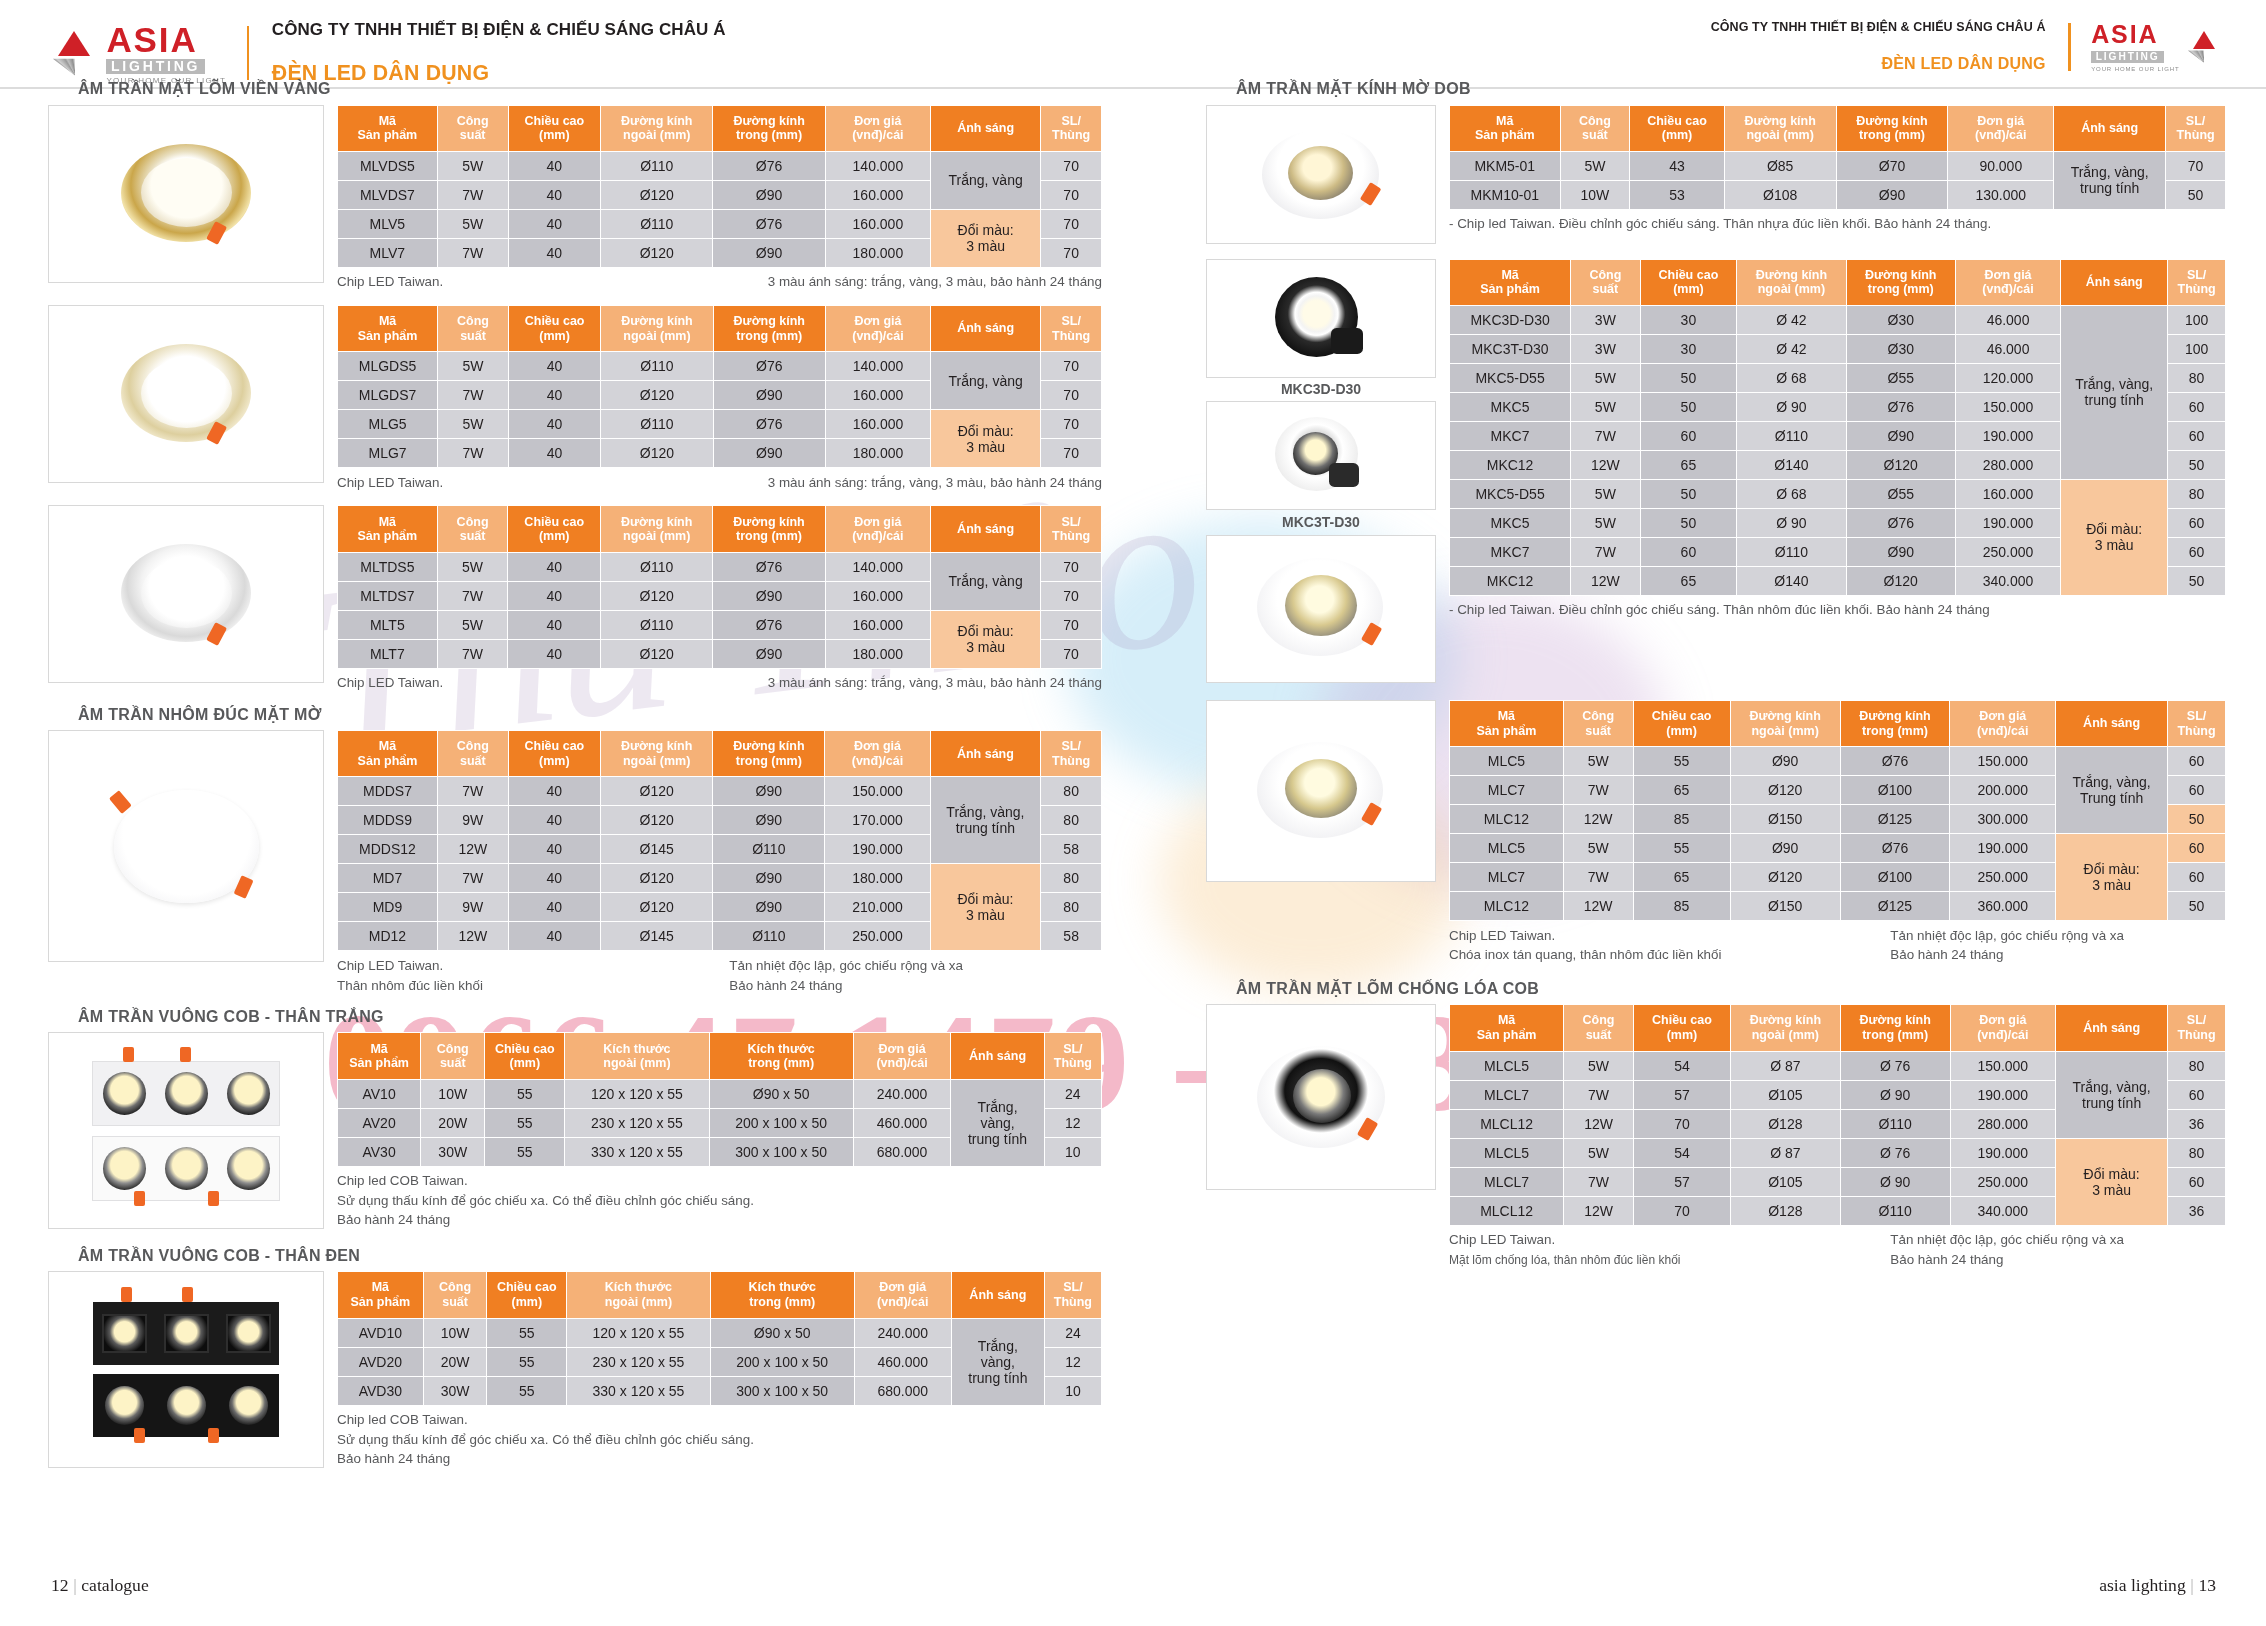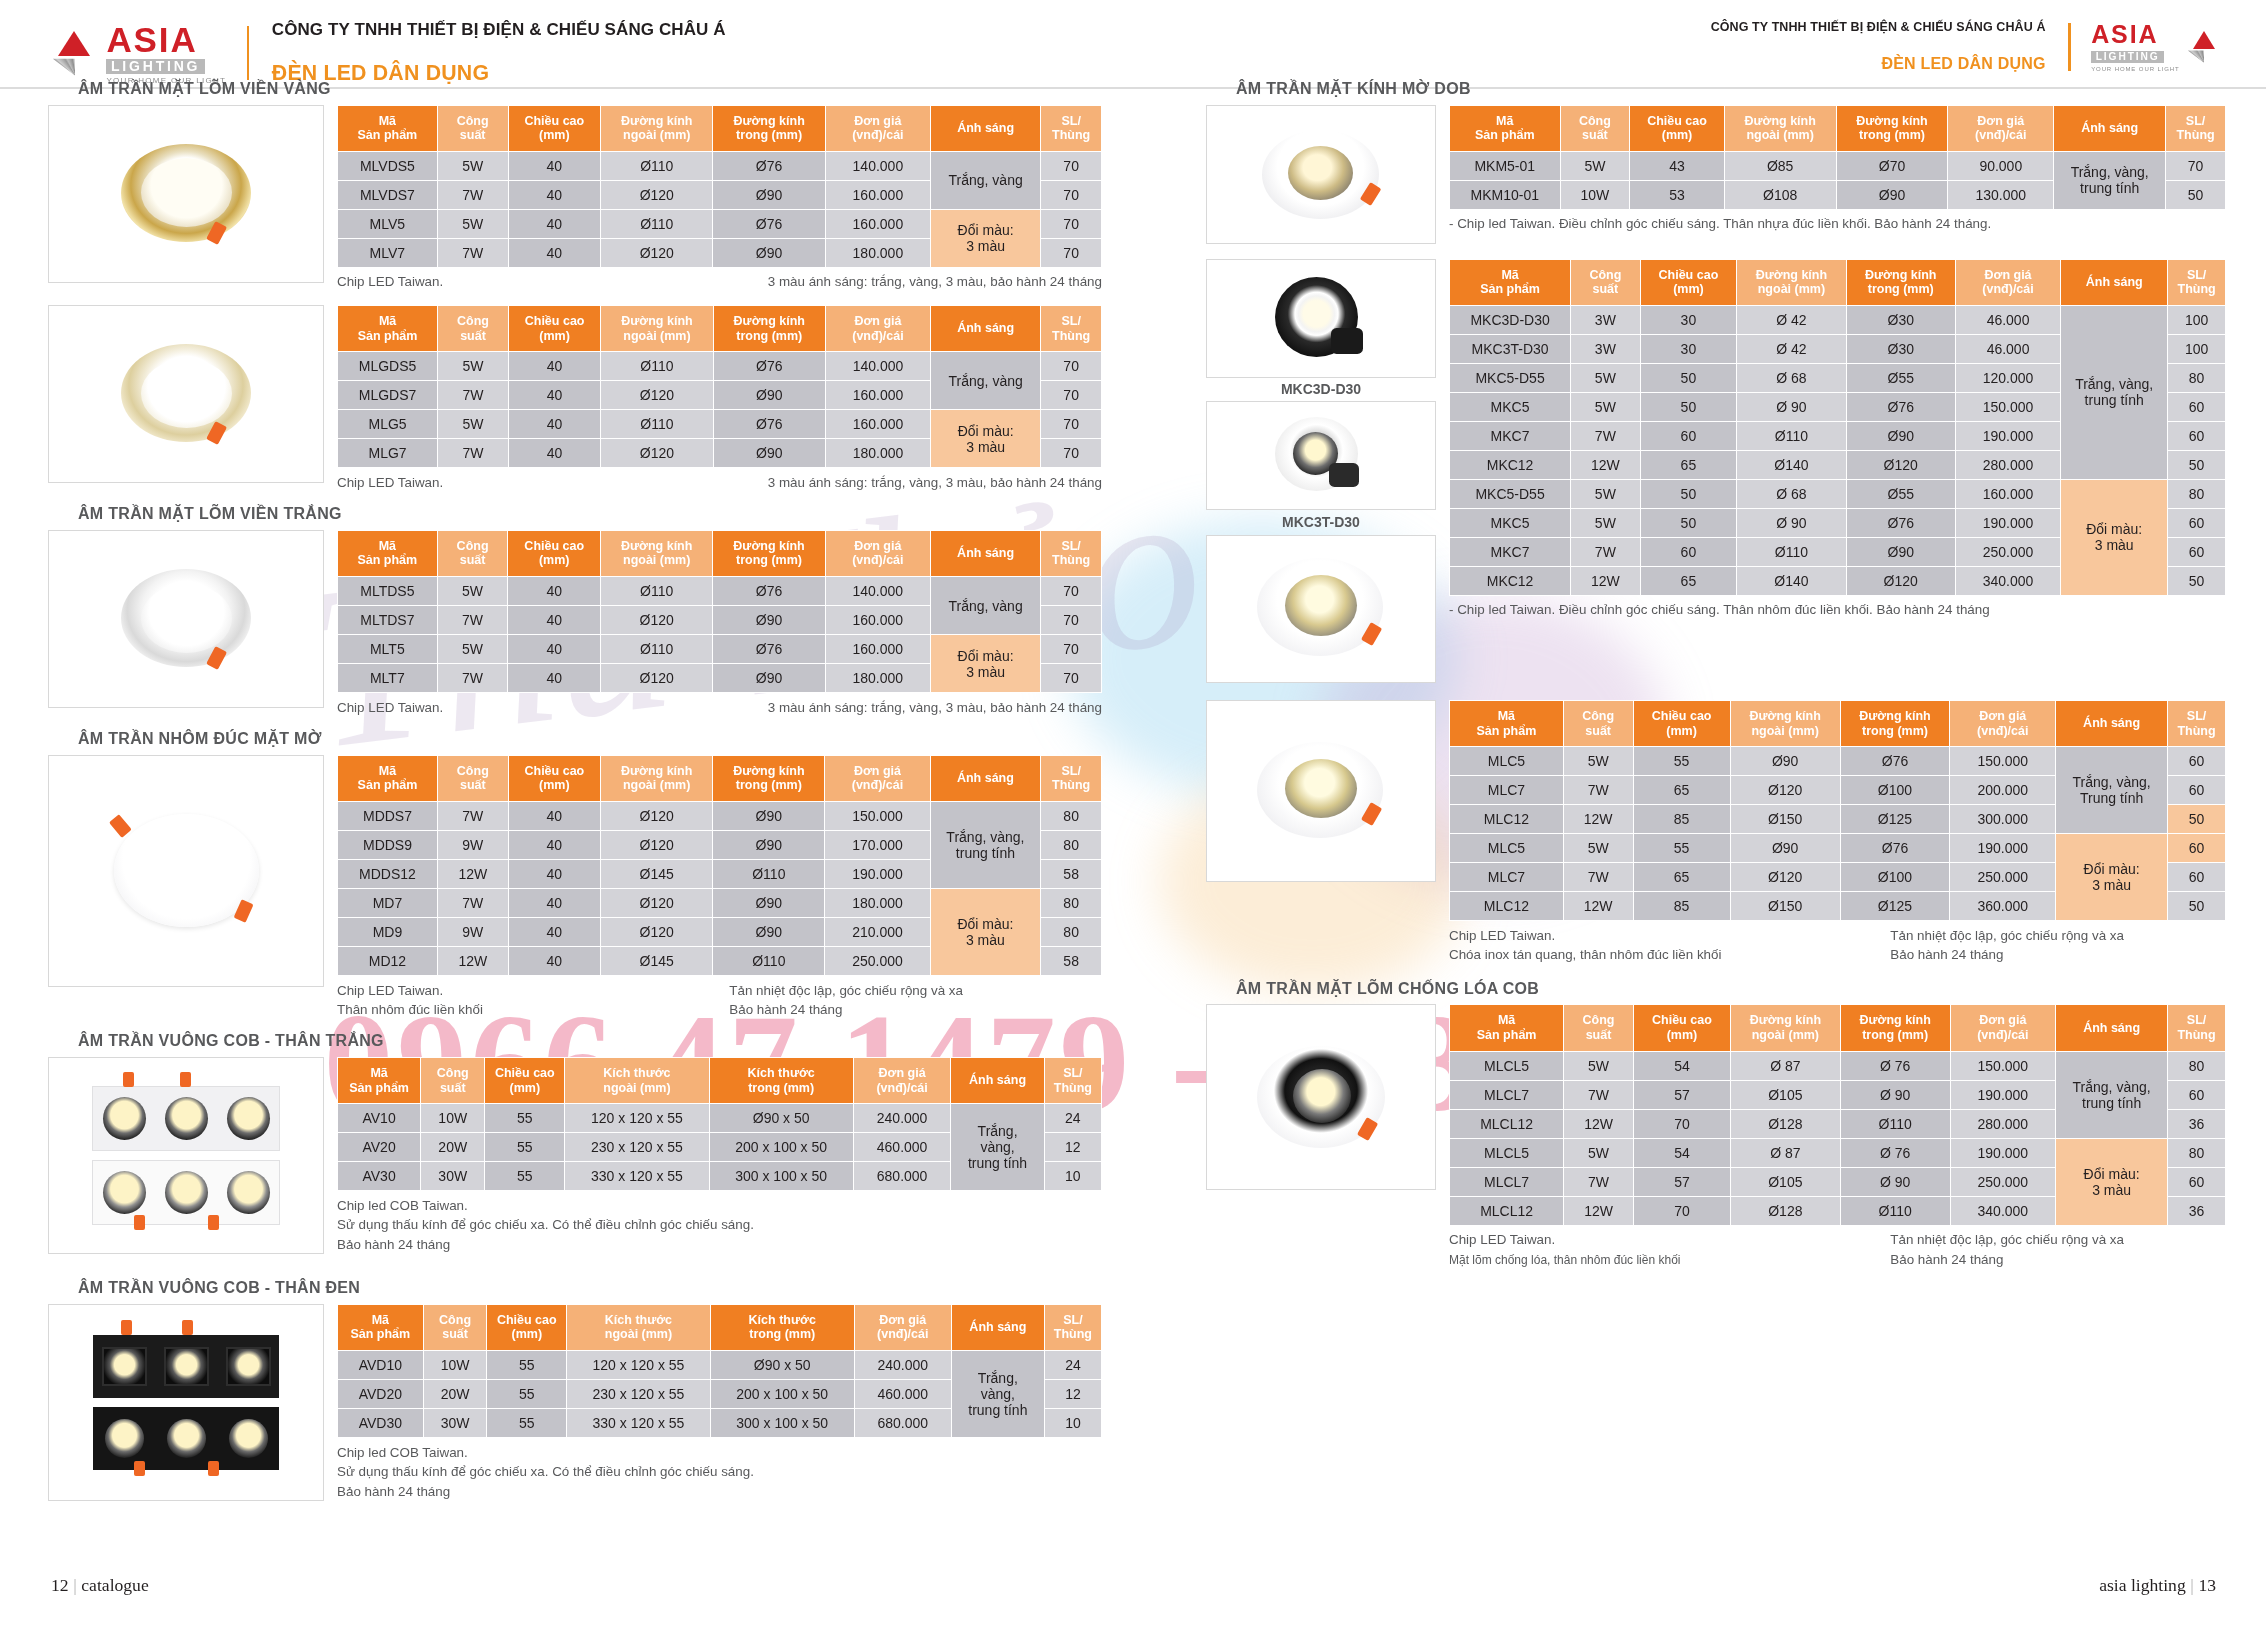--- a/index.html
+++ b/index.html
@@ -264,21 +264,20 @@
         </table>
         <div class="note note-row">
           <span>Chip LED Taiwan.</span>
             <span class="note-r">3 màu ánh sáng: trắng, vàng, 3 màu, bảo hành 24 tháng</span>
         </div>
       </div>
     </div>
   </div>
 
   <div style="margin-top:13px;">
-    <div class="sec-title">ÂM TRẦN MẶT LÕM VIỀN TRẮNG</div>
     <div class="sec">
       <div class="photo" style="width:276px;height:178px;">
         <div class="lamp" style="width:139px;height:111px;position:relative;">
           <div class="ring" style="position:absolute;left:4.6px;top:5.6px;width:130px;height:98px;background:radial-gradient(ellipse at 50% 42%,#fff 0 36%,#f3f3f3 48%,#d9d9d9 64%,#fafafa 78%,#c8c8c8 92%,#ececec 100%);"></div>
           <div class="ring" style="position:absolute;left:24px;top:20.4px;width:91px;height:69px;background:radial-gradient(ellipse at 50% 40%,#ffffff 0 58%,#eaeaea 82%,#cfcfcf 100%);"></div>
           <div class="clip" style="left:93px;top:85px;transform:rotate(28deg);"></div>
         </div>
       </div>
       <div class="tbl-wrap" style="margin-left:13px;">
         <table>
@@ -500,21 +499,21 @@
         </table>
         <div class="note">
           <div>Chip led COB Taiwan.</div>
           <div>Sử dụng thấu kính để góc chiếu xa.  Có thể điều chỉnh góc chiếu sáng.</div>
           <div>Bảo hành 24 tháng</div>
         </div>
       </div>
     </div>
   </div>
 
-  <div style="margin-top:25px;">
+  <div style="margin-top:17px;">
     <div class="sec-title">ÂM TRẦN VUÔNG COB - THÂN ĐEN</div>
     <div class="sec">
       <div class="photo" style="width:276px;height:197px;flex-direction:column;gap:9.3px;">
         <div style="width:186px;height:63px;background:#1b1b1b;display:flex;align-items:center;justify-content:space-around;position:relative;">
           <div class="clip" style="left:28px;top:-15px;height:15px;width:11px;"></div>
           <div class="clip" style="left:89px;top:-15px;height:15px;width:11px;"></div>
           <div style="width:41px;height:35px;background:radial-gradient(circle at 50% 45%,#fdf3c6 0 36%,#5a5a5a 52%,#0d0d0d 78%);border:2.8px solid #2e2e2e;"></div>
           <div style="width:41px;height:35px;background:radial-gradient(circle at 50% 45%,#fdf3c6 0 36%,#5a5a5a 52%,#0d0d0d 78%);border:2.8px solid #2e2e2e;"></div>
           <div style="width:41px;height:35px;background:radial-gradient(circle at 50% 45%,#fdf3c6 0 36%,#5a5a5a 52%,#0d0d0d 78%);border:2.8px solid #2e2e2e;"></div>
         </div>

